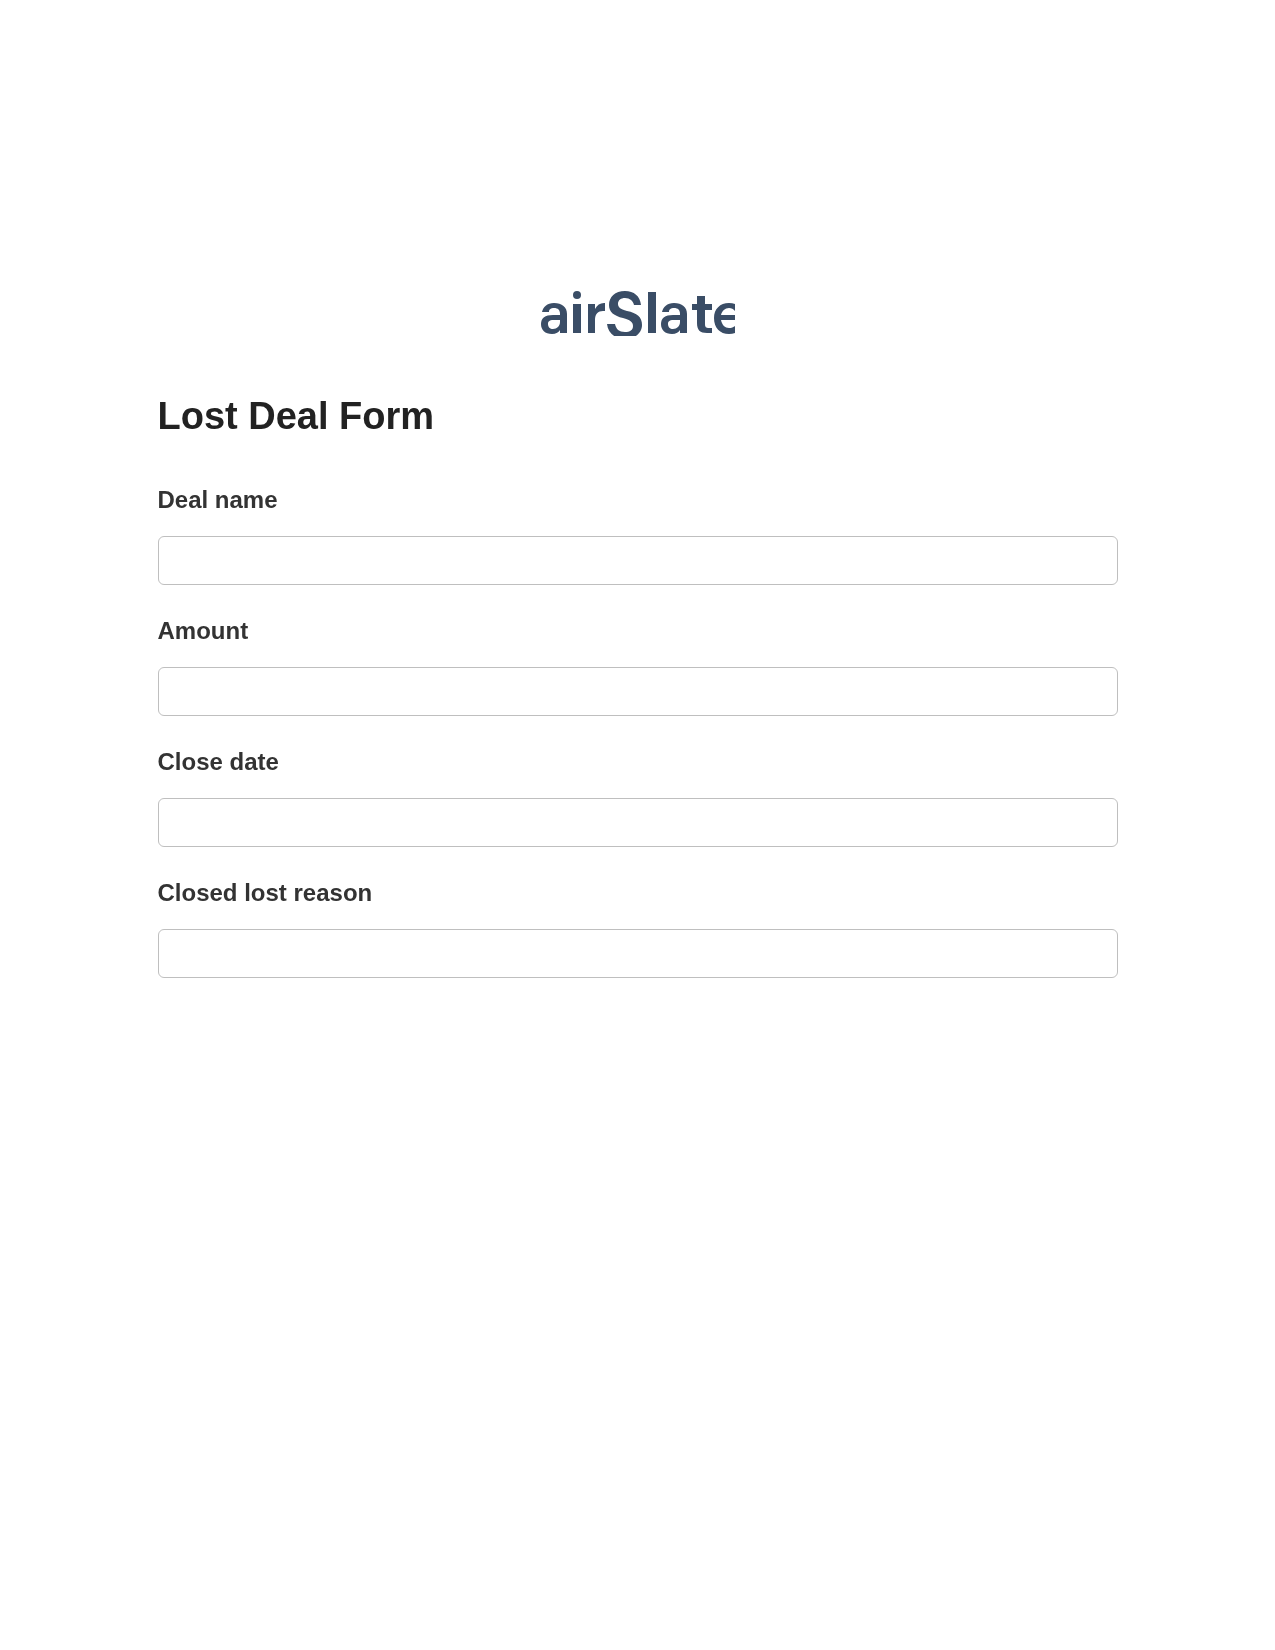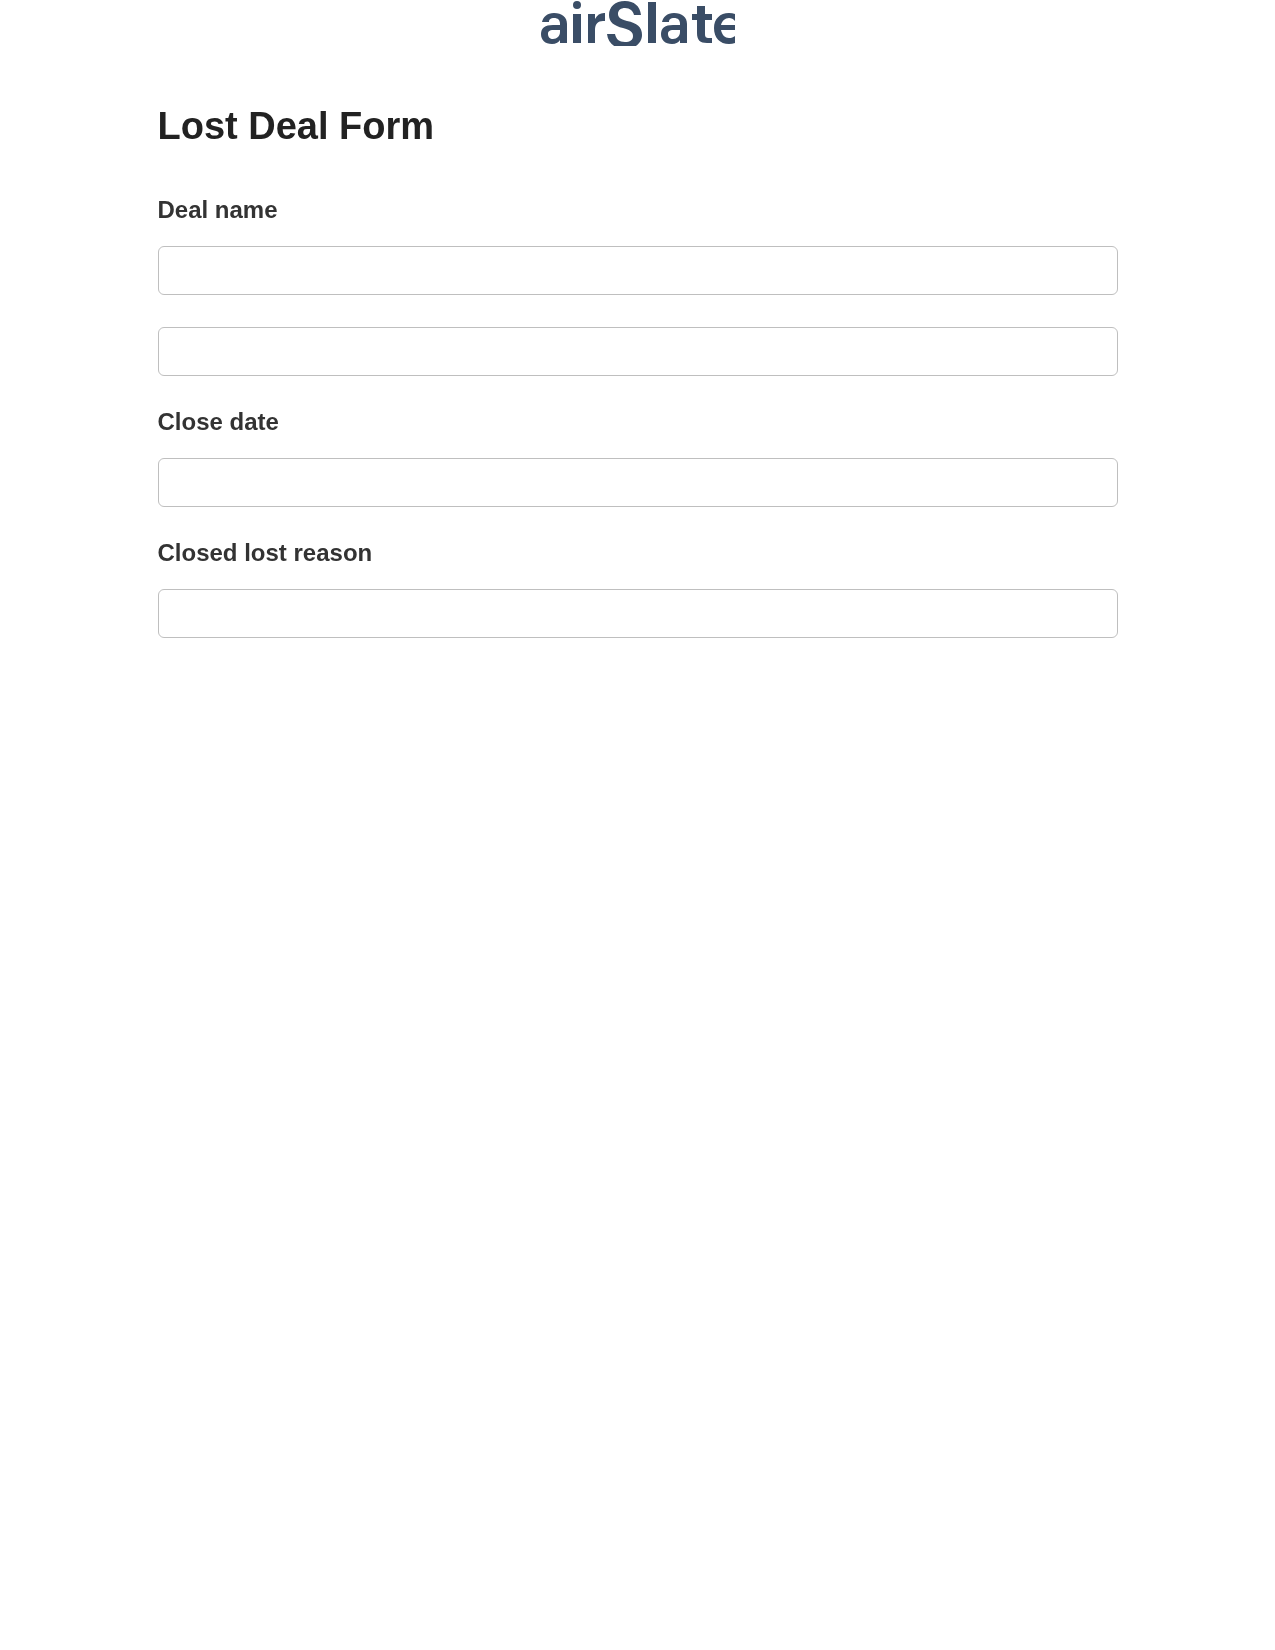--- a/index.html
+++ b/index.html
@@ -10,20 +10,21 @@
     body {
       width: 1275px;
       height: 1650px;
       background: #ffffff;
       font-family: Arial, Helvetica, sans-serif;
       color: #333;
     }
     .page {
       width: 100%;
       height: 100%;
+      padding-top: 290px;
     }
     .logo-wrapper {
       text-align: center;
       margin-bottom: 55px;
     }
     .logo {
       display: inline-block;
     }
     .logo svg {
       width: 195px;
@@ -93,20 +94,21 @@
 
   <div class="form-container">
     <h1 class="form-title">Lost Deal Form</h1>
 
     <div class="field-group">
       <label class="field-label">Deal name</label>
       <input type="text" class="field-input" value="" style="">
     </div>
 
     <div class="field-group">
+      <label class="field-label">Amount</label>
       <input type="text" class="field-input" value="" style="">
     </div>
 
     <div class="field-group">
       <label class="field-label">Close date</label>
       <input type="text" class="field-input" value="" style="">
     </div>
 
     <div class="field-group">
       <label class="field-label">Closed lost reason</label>

